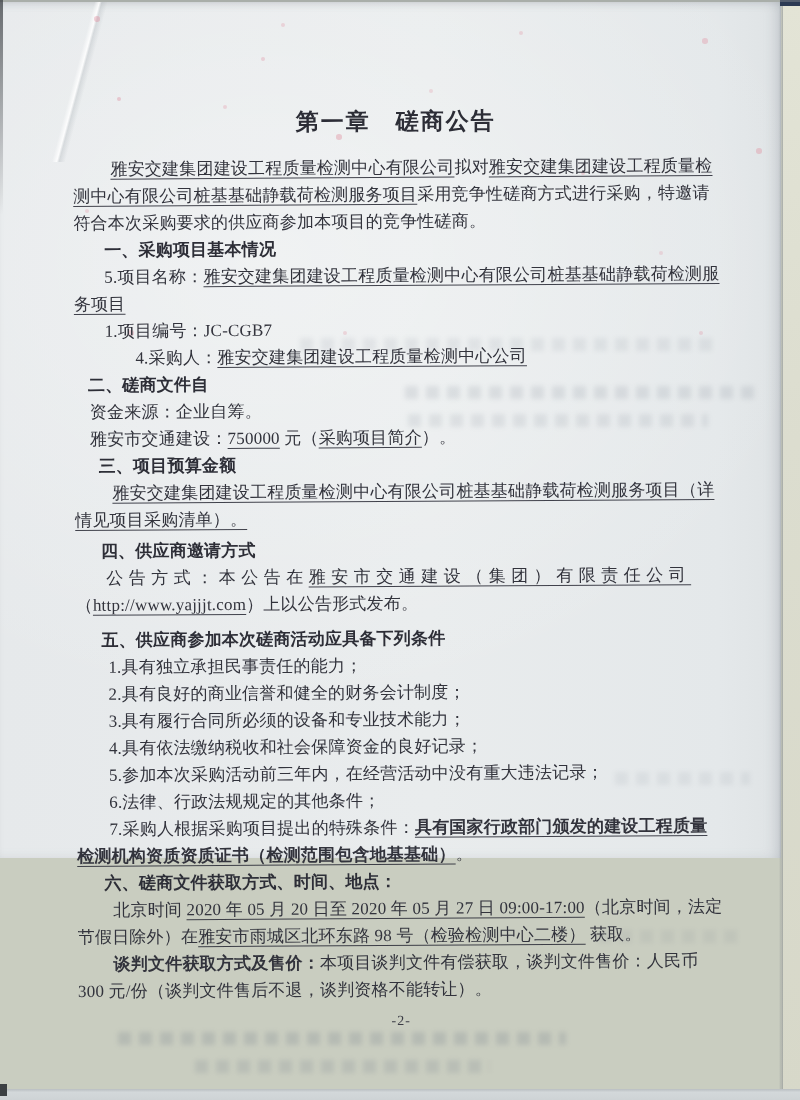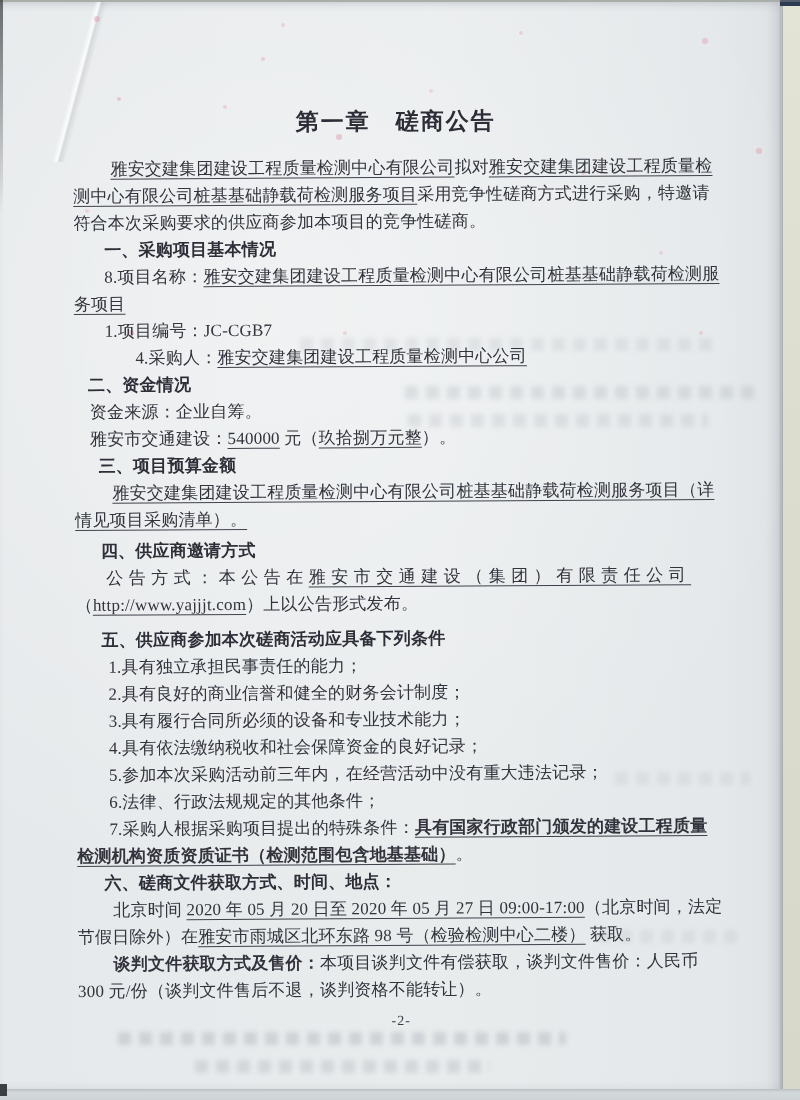--- a/index.html
+++ b/index.html
@@ -28,21 +28,21 @@
     position:absolute;top:0;left:0;width:3px;height:215px;
     background:linear-gradient(180deg,rgba(60,64,68,.75),rgba(60,64,68,0));
   }
   .edge-bottom{
     position:absolute;bottom:0;left:0;width:800px;height:11px;
     background:linear-gradient(180deg,#b9bec1,#d3d8da 30%,#ced3d5);
   }
   .corner-bl{position:absolute;left:0;bottom:4px;width:7px;height:12px;background:#3c4043;}
   
   .paper{
-    position:absolute;top:2px;left:0;width:782px;height:1087px;
+    position:absolute;top:2px;left:0;width:782px;height:856px;
     background:
       radial-gradient(120% 90% at 35% 30%, rgba(255,255,255,.35), rgba(255,255,255,0) 60%),
       linear-gradient(90deg,#e6e9eb 0%,#e9eced 55%,#e4e8ea 92%,#dfe3e5 100%);
     box-shadow: inset -9px 0 14px -5px rgba(128,138,146,.38), inset 0 6px 10px -6px rgba(140,148,154,.35);
   }
   .crease{
     position:absolute;top:0;left:38px;width:80px;height:160px;
     background:linear-gradient(105deg,rgba(0,0,0,0) 46%,rgba(255,255,255,.85) 50%,rgba(175,182,187,.35) 52%,rgba(0,0,0,0) 57%);
   }
   .speckles{position:absolute;top:0;left:0;width:2px;height:2px;border-radius:50%;
@@ -100,26 +100,26 @@
     <div class="bleed" style="top:770px;left:615px;width:135px;opacity:.25;"></div>
     <div class="bleed" style="top:928px;left:598px;width:145px;opacity:.25;"></div>
     <div class="bleed" style="top:1030px;left:118px;width:448px;opacity:.55;"></div>
     <div class="bleed" style="top:1058px;left:195px;width:295px;opacity:.45;"></div>
 
     <div class="content">
 
       <div class="title"><span class="">第一章　磋商公告</span></div>
         <div class="line in-22"><span class="u ">雅安交建集团建设工程质量检测中心有限公司</span><span class="">拟对</span><span class="u ">雅安交建集团建设工程质量检测中心有限公司桩基基础静载荷检测服务项目</span><span class="">采用竞争性磋商方式进行采购，特邀请符合本次采购要求的供应商参加本项目的竞争性磋商。</span></div>
         <div class="line heading in-18"><span class="">一、采购项目基本情况</span></div>
-        <div class="line in-18"><span class="">8.项目名称：</span><span class="u ">雅安交建集团建设工程质量检测中心有限公司桩基基础静载荷检测服务项目</span></div>
+        <div class="line in-18"><span class="">5.项目名称：</span><span class="u ">雅安交建集团建设工程质量检测中心有限公司桩基基础静载荷检测服务项目</span></div>
         <div class="line in-18"><span class="">1.项目编号：</span><span class="">JC-CGB7</span></div>
         <div class="line in-36"><span class="">4.采购人：</span><span class="u ">雅安交建集团建设工程质量检测中心公司</span></div>
-        <div class="line heading in-08"><span class="">二、资金情况</span></div>
+        <div class="line heading in-08"><span class="">二、磋商文件自</span></div>
         <div class="line in-09"><span class="">资金来源：企业自筹。</span></div>
-        <div class="line in-09"><span class="">雅安市交通建设：</span><span class="u ">540000</span><span class=""> 元（</span><span class="u ">玖拾捌万元整</span><span class="">）。</span></div>
+        <div class="line in-09"><span class="">雅安市交通建设：</span><span class="u ">750000</span><span class=""> 元（</span><span class="u ">采购项目简介</span><span class="">）。</span></div>
         <div class="line heading in-14"><span class="">三、项目预算金额</span></div>
         <div class="line in-22"><span class="u ">雅安交建集团建设工程质量检测中心有限公司桩基基础静载荷检测服务项目（详情见项目采购清单）。</span></div>
         <div class="line heading in-15 mt4"><span class="">四、供应商邀请方式</span></div>
         <div class="line spread in-18"><span class="">公告方式：本公告在</span><span class="u ">雅安市交通建设（集团）有限责任公司</span></div>
         <div class="line"><span class="">（</span><span class="u ">http://www.yajjjt.com</span><span class="">）上以公告形式发布。</span></div>
         <div class="line heading in-15 mt8"><span class="">五、供应商参加本次磋商活动应具备下列条件</span></div>
         <div class="line in-19"><span class="">1.具有独立承担民事责任的能力；</span></div>
         <div class="line in-19"><span class="">2.具有良好的商业信誉和健全的财务会计制度；</span></div>
         <div class="line in-19"><span class="">3.具有履行合同所必须的设备和专业技术能力；</span></div>
         <div class="line in-19"><span class="">4.具有依法缴纳税收和社会保障资金的良好记录；</span></div>

